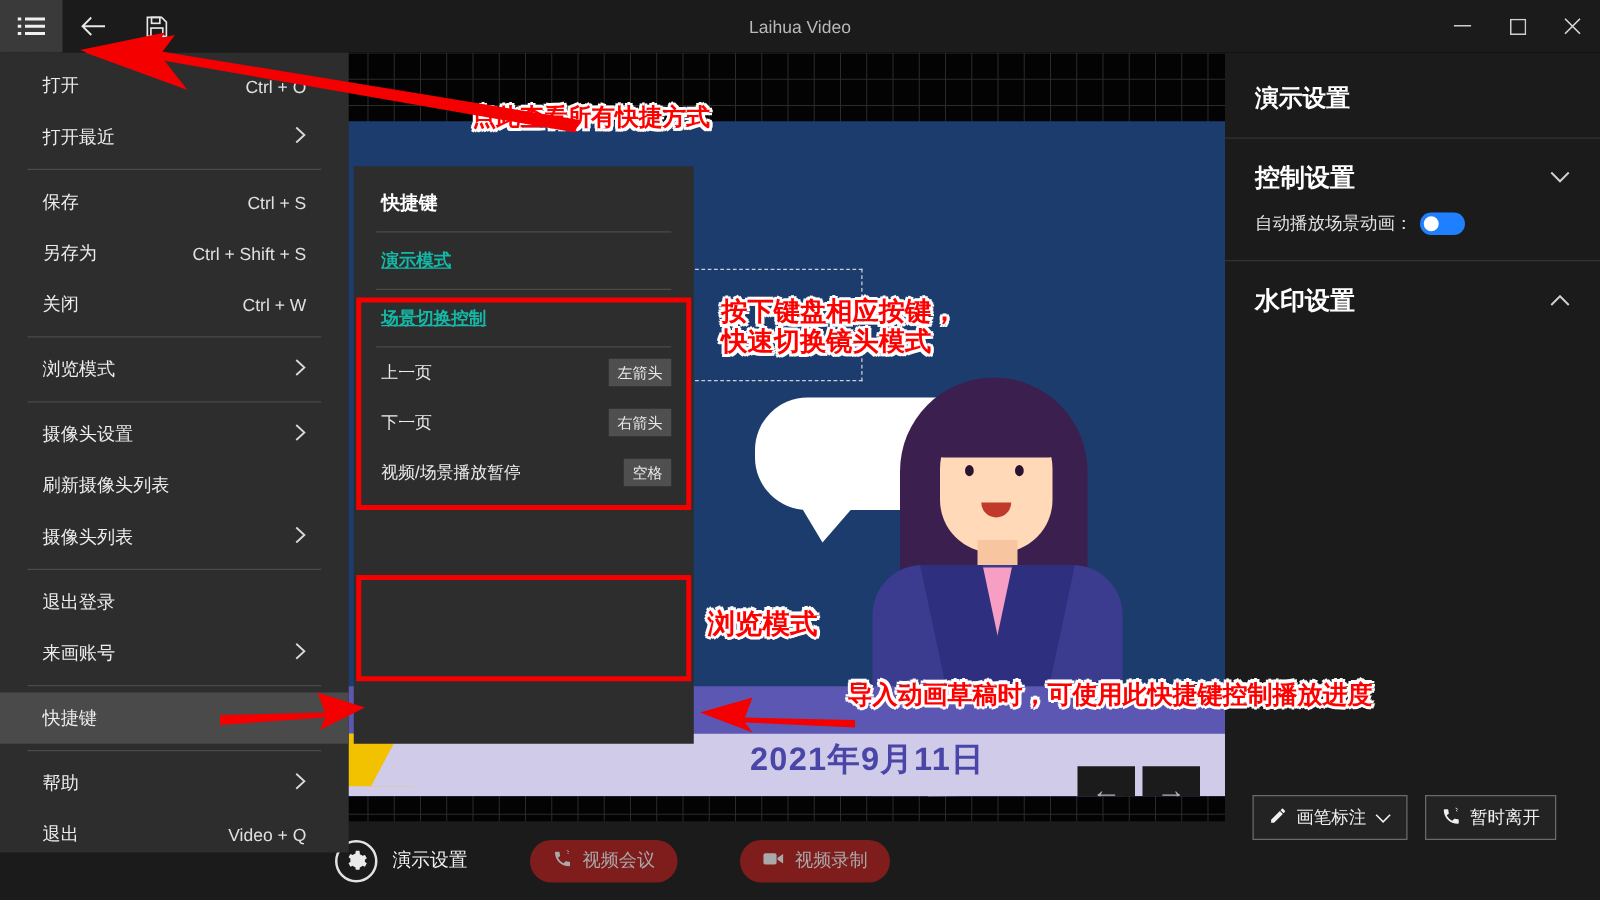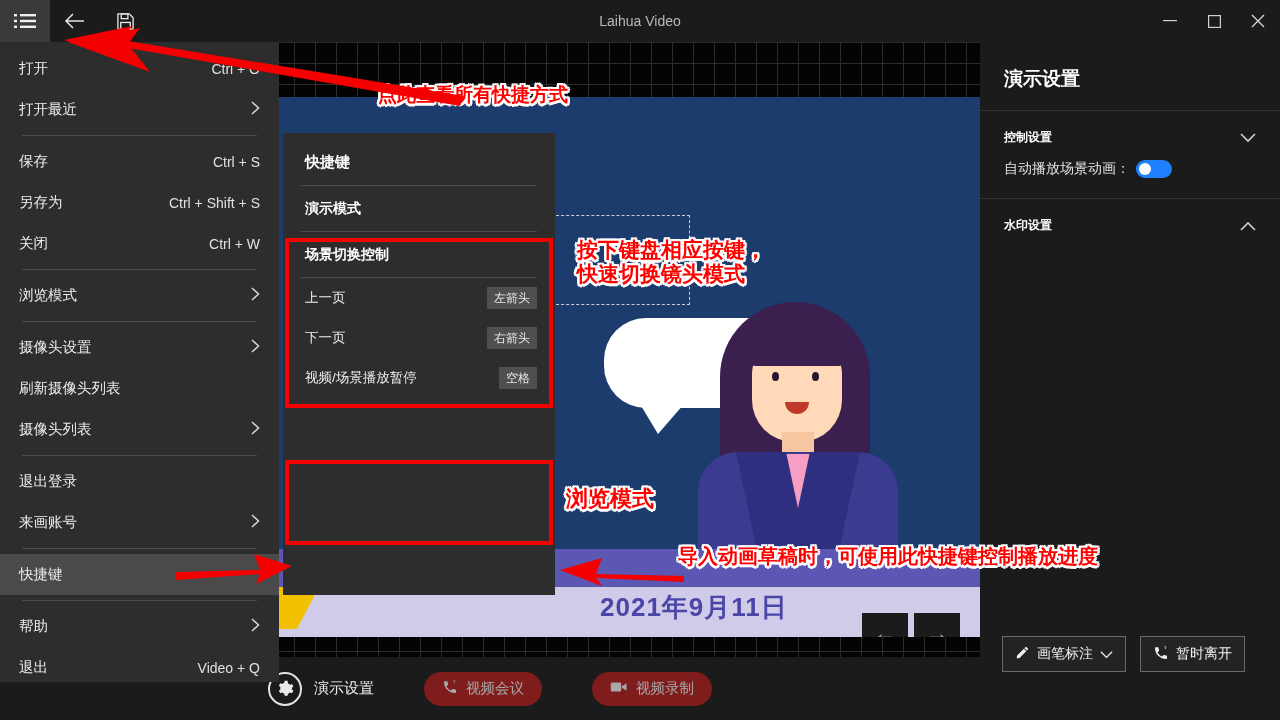--- a/index.html
+++ b/index.html
@@ -121,35 +121,35 @@
     width:46px; height:40px; background:#1b1b1b; display:flex;
     align-items:center; justify-content:center; font-size:24px; color:#b0b0b0;
   }
 
   
   #main-menu{
     position:absolute; left:0; top:42px; width:279px; height:640px;
     background:#2d2d2d; z-index:40; padding:6px 0;
   }
   .mi{
-    height:41px; display:flex; align-items:center; padding:0 19px;
+    height:41px; display:flex; align-items:center; padding:0 34px;
     font-size:14.5px; color:#ececec; position:relative;text-align:right;
   }
   .mi .acc{ margin-left:auto; color:#e0e0e0; font-size:14px; }
   .mi.active{ background:#4a4a4a; }
   .sep{ height:1px; background:#4a4a4a; margin:5px 22px; }
   .chev{ margin-left:auto; font-size:15px; color:#d8d8d8; }
 
   
   #shortcut-panel{
     position:absolute; left:283px; top:133px; width:272px; height:462px;
     background:#2d2d2d; z-index:45; padding:0 0 8px 0;
   }
   .sp-title{ font-size:15px; font-weight:bold; color:#fff; padding:20px 22px 0 22px; }
-  .sp-sub{ font-size:14px; font-weight:bold; color:#ffffff; padding:14px 22px 0 22px; }
+  .sp-sub{ font-size:14px; font-weight:bold; color:#14b8a6; padding:14px 22px 0 22px;text-decoration:underline; }
   .sp-line{ height:1px; background:#4a4a4a; margin:13px 18px 0 18px; }
   .sp-row{
     height:40px; display:flex; align-items:center; padding:0 18px 0 22px;
     font-size:13.5px; color:#ededed;
   }
   .key{
     margin-left:auto; min-width:26px; height:22px; padding:0 7px;
     background:#4f4f4f; color:#e8e8e8; font-size:12px;
     display:flex; align-items:center; justify-content:center;
   }
@@ -158,21 +158,21 @@
   }
 
   
   #right-panel{
     position:absolute; right:0; top:42px; width:300px; height:678px;
     background:#1b1b1b; z-index:30;
   }
   #rp-title{ font-size:19px; font-weight:bold; color:#fff; padding:24px 24px 18px 24px; }
   .rp-div{ height:1px; background:#333; }
   .rp-sec{ display:flex; align-items:center; padding:18px 24px 14px 24px; }
-  .rp-sec-title{ font-size:12px; font-weight:bold; color:#fff; }
+  .rp-sec-title{ font-size:20px; font-weight:bold; color:#fff; }
   .rp-caret{ margin-left:auto; color:#cfcfcf; font-size:15px; }
   .rp-row{ display:flex; align-items:center; padding:0 24px 20px 24px; font-size:14px; color:#e2e2e2; }
   .toggle{
     width:36px; height:18px; border-radius:9px; background:#1e80ff; position:relative; margin-left:6px;
   }
   .toggle .knob{
     position:absolute; left:3px; top:3px; width:12px; height:12px; border-radius:50%; background:#fff;
   }
   #rp-bottom{ position:absolute; left:0; bottom:48px; width:300px; display:flex; gap:14px; padding:0 22px; }
   .rp-btn{

